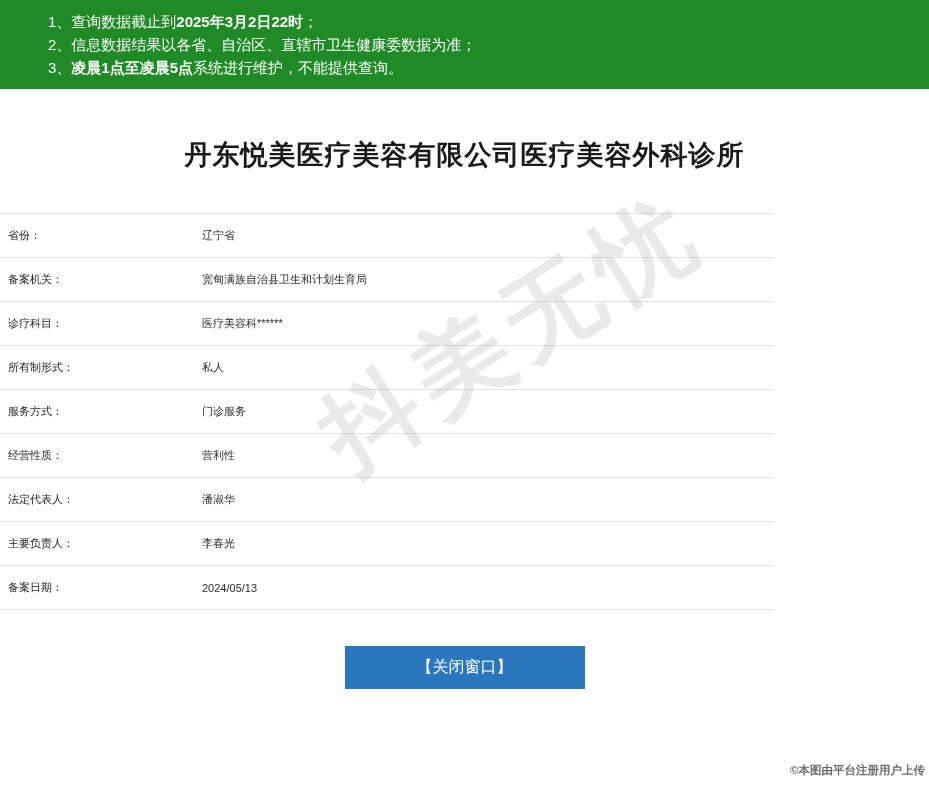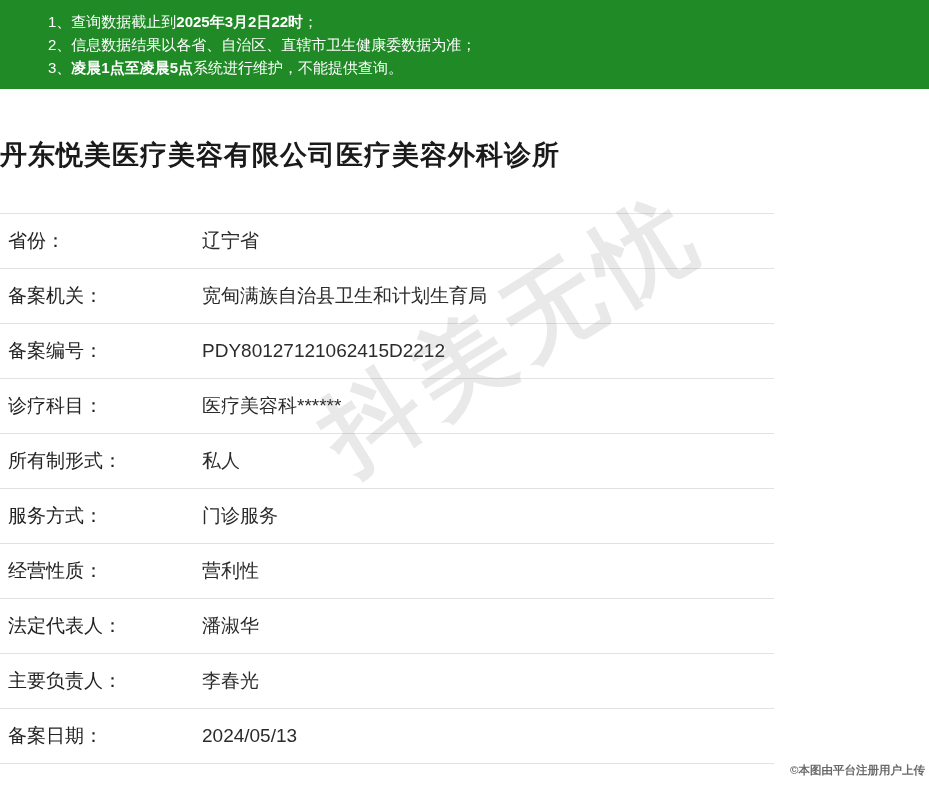--- a/index.html
+++ b/index.html
@@ -35,32 +35,33 @@
   }
   .notice .num {
     display: inline-block;
   }
   .notice b {
     font-weight: bold;
   }
 
   
   .title {
+    text-align: center;
     font-size: 27px;
     font-weight: bold;
     color: #1a1a1a;
     padding: 48px 0 40px 0;
     letter-spacing: 1px;
   }
 
   
   .detail-table {
     width: 774px;
     border-collapse: collapse;
-    font-size: 19px;
+    font-size: 11px;
   }
   .detail-table tr {
     border-bottom: 1px solid #e2e2e2;
   }
   .detail-table tr:first-child {
     border-top: 1px solid #e2e2e2;
   }
   .detail-table td {
     padding: 14px 0 14px 0;
     vertical-align: middle;
@@ -144,24 +145,20 @@
   <tbody>
     <tr>
       <td class="label">省份：</td>
       <td class="value">辽宁省</td>
     </tr>
     <tr>
       <td class="label">备案机关：</td>
       <td class="value">宽甸满族自治县卫生和计划生育局</td>
     </tr>
     <tr>
-      <td class="label">备案编号：</td>
-      <td class="value">PDY80127121062415D2212</td>
-    </tr>
-    <tr>
       <td class="label">诊疗科目：</td>
       <td class="value">医疗美容科******</td>
     </tr>
     <tr>
       <td class="label">所有制形式：</td>
       <td class="value">私人</td>
     </tr>
     <tr>
       <td class="label">服务方式：</td>
       <td class="value">门诊服务</td>

